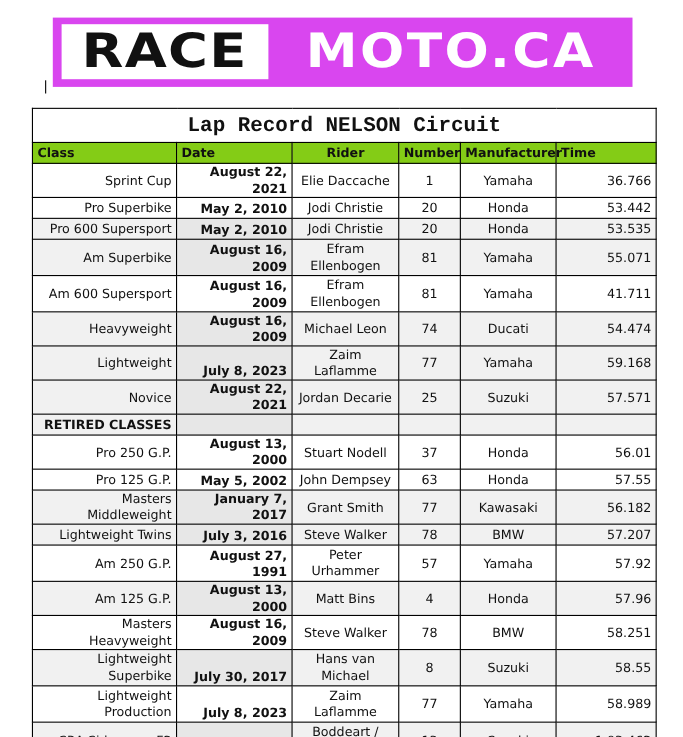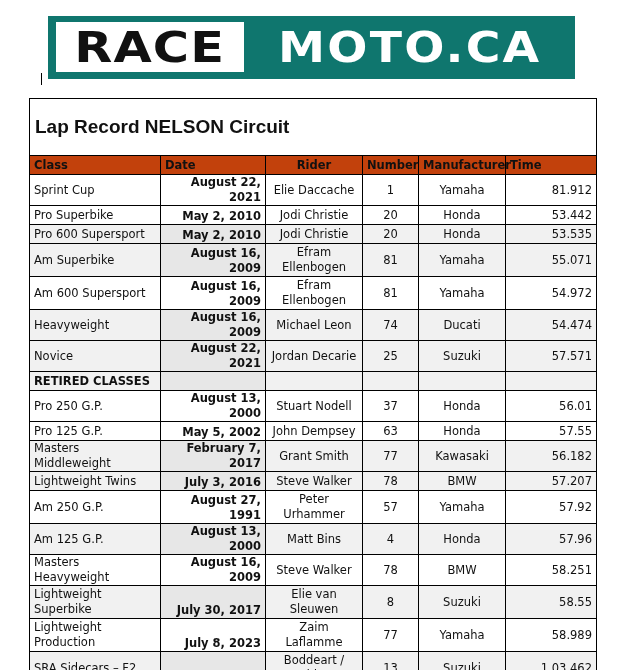--- a/index.html
+++ b/index.html
@@ -1,35 +1,35 @@
 <!DOCTYPE html>
 <html><head>
 <meta charset="utf-8">
 <style>
   html,body{margin:0;padding:0;background:#fff;}
   body{width:621px;height:670px;position:relative;overflow:hidden;font-family:"Liberation Sans","DejaVu Sans",sans-serif;color:#111;}
-  .logo{position:absolute;left:48px;top:16px;width:527px;height:63px;background:#0f766e;box-sizing:border-box;}
+  .logo{position:absolute;left:48px;top:16px;width:527px;height:63px;background:#d946ef;box-sizing:border-box;}
   .logo-left{position:absolute;left:8px;top:6px;width:188px;height:50px;background:#fff;display:flex;align-items:center;justify-content:center;}
   .logo-left span{font-family:"DejaVu Sans",sans-serif;font-weight:bold;font-size:43px;letter-spacing:1px;color:#111;transform:scaleX(1.15);display:inline-block;}
   .logo-right{position:absolute;left:205px;top:6px;right:8px;height:50px;display:flex;align-items:center;justify-content:center;text-align:center;}
   .logo-right span{font-family:"DejaVu Sans",sans-serif;font-weight:bold;font-size:43px;letter-spacing:2px;color:#fff;transform:scaleX(1.1);display:inline-block;}
   .cursor{position:absolute;left:41px;top:73px;width:1px;height:12px;background:#000;}
   table{position:absolute;left:29px;top:98px;border-collapse:collapse;table-layout:fixed;width:567px;}
   td,th{border:1px solid #000;font-size:11.5px;padding:0 4px;line-height:15px;font-family:"DejaVu Sans",sans-serif;font-weight:normal;}
-  .title td{font-family:Liberation Sans, sans-serif;font-weight:bold;font-size:19px;line-height:22px;padding:17px 5px;height:22px;border-bottom:1px solid #000;}
-  .hdr th{background:#c2410c;font-weight:bold;height:18px;text-align:left;}
+  .title td{font-family:Liberation Mono, monospace;font-weight:bold;font-size:19px;line-height:22px;padding:4px 5px;height:22px;border-bottom:1px solid #000;text-align:center;}
+  .hdr th{background:#84cc16;font-weight:bold;height:18px;text-align:left;}
   .hdr th.c{text-align:center;margin-top:16px;}
   tr.row td{height:18px;}
   tr.tall td{height:32px;}
   tr.shade td{background:#f1f1f1;}
   tr.shade td.date{background:#e7e7e7;}
   td.date{text-align:right;vertical-align:bottom;font-weight:bold;}
   td.rider,td.num,td.mfr{text-align:center;}
   td.time{text-align:right;}
-  td.cls{text-align:left;}
+  td.cls{text-align:right;}
   .bold{font-weight:bold !important;}
 </style>
 </head>
 <body>
 
 <div class="logo">
   <div class="logo-left">
       <span>RACE</span>
     </div>
   <div class="logo-right">
@@ -60,21 +60,21 @@
     <th>Time</th>
   </tr>
   </tbody>
     <tbody id="rows">
       <tr class="row">
         <td class="cls">Sprint Cup</td>
         <td class="date">August 22, 2021</td>
         <td class="rider">Elie Daccache</td>
         <td class="num">1</td>
         <td class="mfr">Yamaha</td>
-        <td class="time">81.912</td>
+        <td class="time">36.766</td>
       </tr>
       <tr class="row">
         <td class="cls">Pro Superbike</td>
         <td class="date">May 2, 2010</td>
         <td class="rider">Jodi Christie</td>
         <td class="num">20</td>
         <td class="mfr">Honda</td>
         <td class="time">53.442</td>
       </tr>
       <tr class="row shade">
@@ -92,29 +92,37 @@
         <td class="num">81</td>
         <td class="mfr">Yamaha</td>
         <td class="time">55.071</td>
       </tr>
       <tr class="row tall">
         <td class="cls">Am 600 Supersport</td>
         <td class="date">August 16, 2009</td>
         <td class="rider">Efram Ellenbogen</td>
         <td class="num">81</td>
         <td class="mfr">Yamaha</td>
-        <td class="time">54.972</td>
+        <td class="time">41.711</td>
       </tr>
       <tr class="row shade">
         <td class="cls">Heavyweight</td>
         <td class="date">August 16, 2009</td>
         <td class="rider">Michael Leon</td>
         <td class="num">74</td>
         <td class="mfr">Ducati</td>
         <td class="time">54.474</td>
+      </tr>
+      <tr class="row shade">
+        <td class="cls">Lightweight</td>
+        <td class="date">July 8, 2023</td>
+        <td class="rider">Zaim Laflamme</td>
+        <td class="num">77</td>
+        <td class="mfr">Yamaha</td>
+        <td class="time">59.168</td>
       </tr>
       <tr class="row shade">
         <td class="cls">Novice</td>
         <td class="date">August 22, 2021</td>
         <td class="rider">Jordan Decarie</td>
         <td class="num">25</td>
         <td class="mfr">Suzuki</td>
         <td class="time">57.571</td>
       </tr>
       <tr class="row shade">
@@ -136,21 +144,21 @@
       <tr class="row">
         <td class="cls">Pro 125 G.P.</td>
         <td class="date">May 5, 2002</td>
         <td class="rider">John Dempsey</td>
         <td class="num">63</td>
         <td class="mfr">Honda</td>
         <td class="time">57.55</td>
       </tr>
       <tr class="row shade">
         <td class="cls">Masters Middleweight</td>
-        <td class="date">February 7, 2017</td>
+        <td class="date">January 7, 2017</td>
         <td class="rider">Grant Smith</td>
         <td class="num">77</td>
         <td class="mfr">Kawasaki</td>
         <td class="time">56.182</td>
       </tr>
       <tr class="row shade">
         <td class="cls">Lightweight Twins</td>
         <td class="date">July 3, 2016</td>
         <td class="rider">Steve Walker</td>
         <td class="num">78</td>
@@ -177,21 +185,21 @@
         <td class="cls">Masters Heavyweight</td>
         <td class="date">August 16, 2009</td>
         <td class="rider">Steve Walker</td>
         <td class="num">78</td>
         <td class="mfr">BMW</td>
         <td class="time">58.251</td>
       </tr>
       <tr class="row shade tall">
         <td class="cls">Lightweight Superbike</td>
         <td class="date">July 30, 2017</td>
-        <td class="rider">Elie van Sleuwen</td>
+        <td class="rider">Hans van Michael</td>
         <td class="num">8</td>
         <td class="mfr">Suzuki</td>
         <td class="time">58.55</td>
       </tr>
       <tr class="row tall">
         <td class="cls">Lightweight Production</td>
         <td class="date">July 8, 2023</td>
         <td class="rider">Zaim Laflamme</td>
         <td class="num">77</td>
         <td class="mfr">Yamaha</td>

